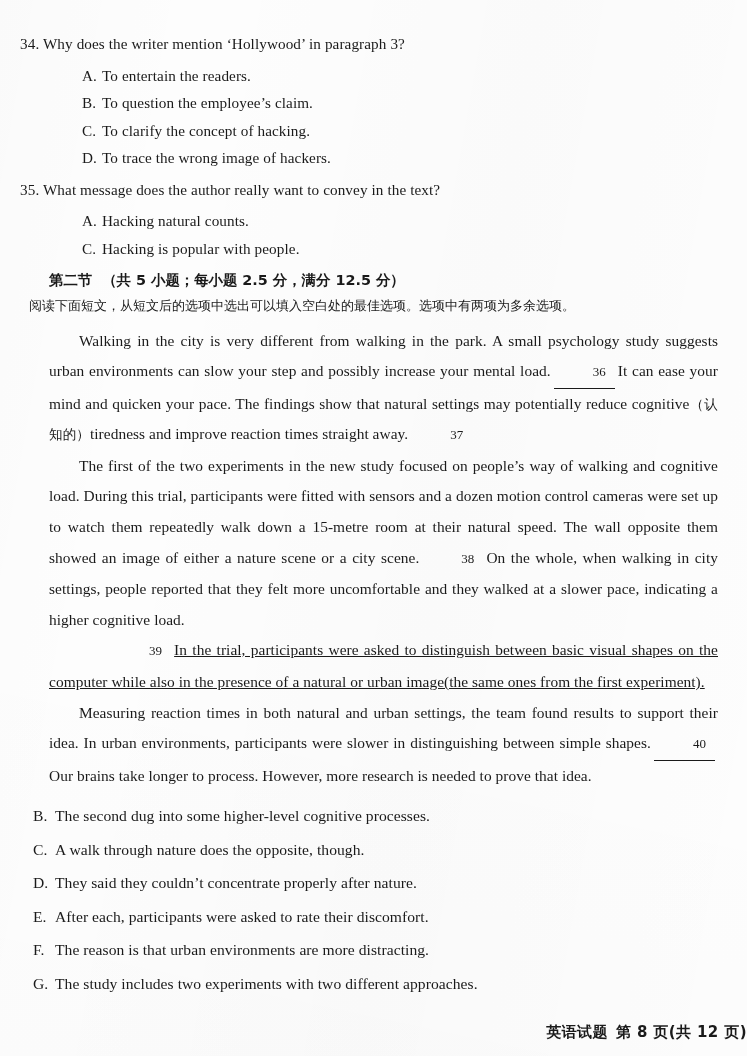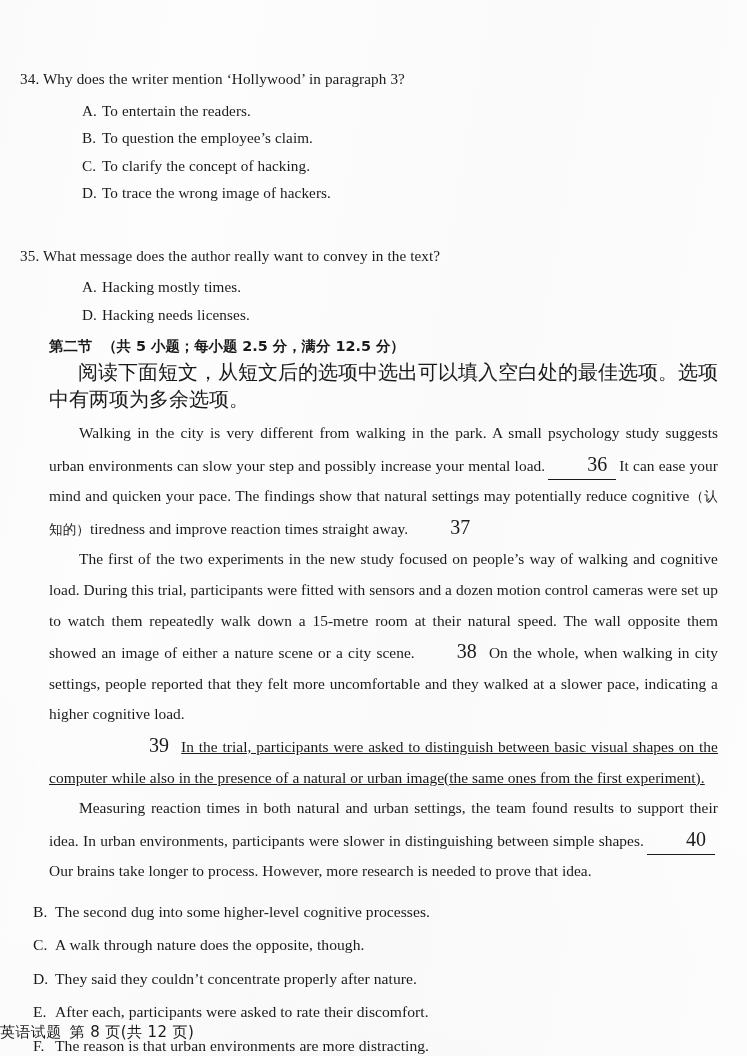--- a/index.html
+++ b/index.html
@@ -36,21 +36,20 @@
   .mc-block {
     margin: 0;
   }
   .mc-stem {
     font-size: 15.2px;
     line-height: 27.5px;
     padding-left: 52px;
     text-indent: -16px;
     letter-spacing: 0.1px;
     white-space: nowrap;
-    margin-top: 35px;
   }
   .mc-stem .qnum {
     display: inline-block;
     min-width: 0;
   }
   .mc-options {
     list-style: none;
     margin: 4px;
     padding: 0;
   }
@@ -74,23 +73,22 @@
     line-height: 26px;
     padding-left: 49px;
     margin-top: 5px;
     white-space: nowrap;
   }
   .section-head .sh-label { margin-right: 10px; }
   .section-head .sh-marks { font-weight: bold; }
 
   .section-instr {
     font-family: "DejaVu Sans", "Liberation Sans", sans-serif;
-    font-size: 20px;
+    font-size: 13px;
     line-height: 26.5px;
-    padding-left: 49px;
     padding-right: 29px;
     text-indent: 29px;
     text-align: justify;
   }
 
   
   .passage {
     padding-left: 49px;
     padding-right: 29px;
     margin-top: 6px;
@@ -104,21 +102,21 @@
     text-indent: 30px;
     letter-spacing: 0.05px;
   }
   .passage p.indent-wide {
     text-indent: 44px;
     text-decoration: underline;
   }
   .blank {
     display: inline-block;
     padding: 0 12px;
-    font-size: 20px;
+    font-size: 13px;
   }
   .blank.underlined {
     border-bottom: 1px solid #1a1a1a;
     padding: 0 9px;
     margin: 0 3px;
   }
   .cn-gloss {
     font-family: "DejaVu Sans", "Liberation Sans", sans-serif;
     font-size: 13.6px;
   }
@@ -139,23 +137,23 @@
     display: inline-block;
     width: 22px;
   }
 
   
   .page-footer {
     position: absolute;
     left: 0;
     right: 0;
     bottom: 14px;
-    text-align: left;
-    font-family: "DejaVu Sans", "Liberation Sans", sans-serif;
-    font-weight: normal;
+    text-align: right;
+    font-family: "DejaVu Sans", "Liberation Sans", sans-serif;
+    font-weight: bold;
     font-size: 15px;
     letter-spacing: 0.4px;
   }
   .page-footer .ft-sep { display: inline-block; width: 8px; }
 
   .spacer-top { height: 30px; }
 </style>
 </head>
 <body>
 
@@ -185,24 +183,24 @@
       </ul>
     </div>
 
     <div class="mc-block">
       <div class="mc-stem">
         <span class="qnum">35.</span>
         <span>What message does the author really want to convey in the text?</span>
       </div>
       <ul class="mc-options">
         <li class="mc-option">
-          <span class="oletter">A.</span><span>Hacking mostly times.</span>
-        </li>
-        <li class="mc-option">
-          <span class="oletter">D.</span><span>Hacking needs licenses.</span>
+          <span class="oletter">A.</span><span>Hacking natural counts.</span>
+        </li>
+        <li class="mc-option">
+          <span class="oletter">C.</span><span>Hacking is popular with people.</span>
         </li>
       </ul>
     </div>
 
     <div class="section-head">
       <span class="sh-label">第二节</span><span class="sh-marks">（共 5 小题；每小题 2.5 分，满分 12.5 分）</span>
     </div>
     <div class="section-instr">阅读下面短文，从短文后的选项中选出可以填入空白处的最佳选项。选项中有两项为多余选项。</div>
 
     <div class="passage">

